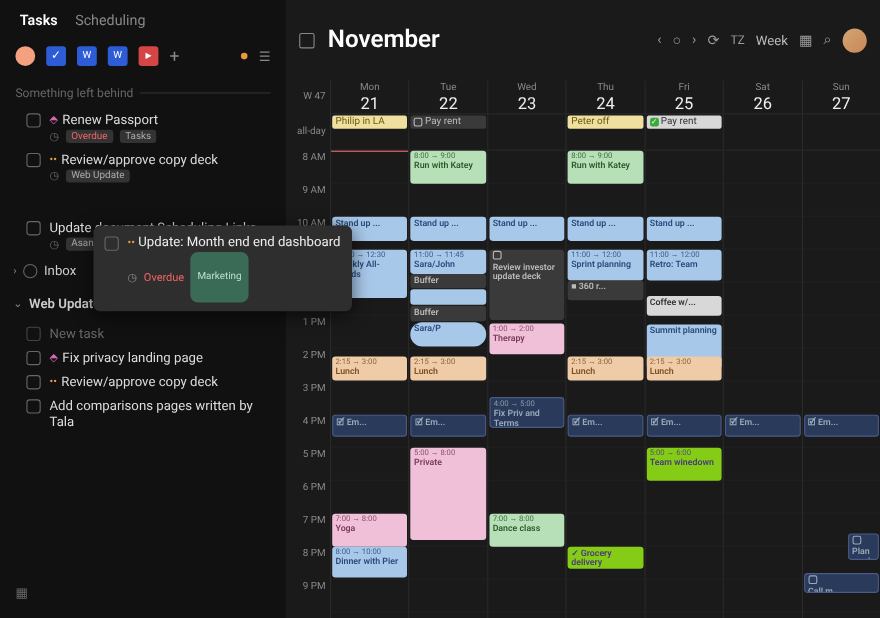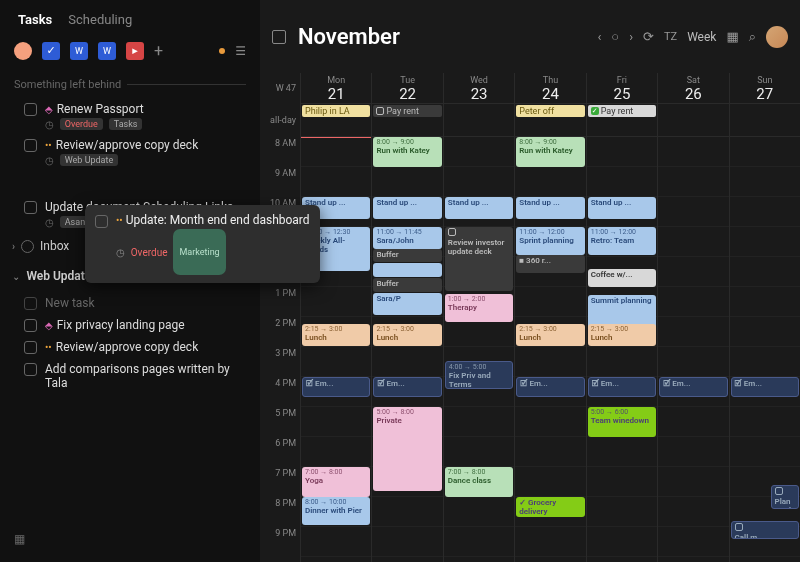--- a/index.html
+++ b/index.html
@@ -329,21 +329,21 @@
             </div>
             <div class="ev c-gray" style="top: 112px; height: 13px;">
               <div class="en">Buffer</div>
             </div>
             <div class="ev c-blue" style="top: 126px; height: 14px;">
               <div class="en"></div>
             </div>
             <div class="ev c-gray" style="top: 141px; height: 14px;">
               <div class="en">Buffer</div>
             </div>
-            <div class="ev c-blue" style="top: 156px; height: 22px;">
+            <div class="ev c-blue" style="top: 156px; height: 22px; border-radius: 11px;">
               <div class="en">Sara/P</div>
             </div>
             <div class="ev c-orange" style="top: 187px; height: 22px;">
               <div class="et">2:15 → 3:00</div>
               <div class="en">Lunch</div>
             </div>
             <div class="ev c-dkblue" style="top: 240px; height: 20px;">
               <div class="en">🗹 Em...</div>
             </div>
             <div class="ev c-pink" style="top: 270px; height: 84px;">

